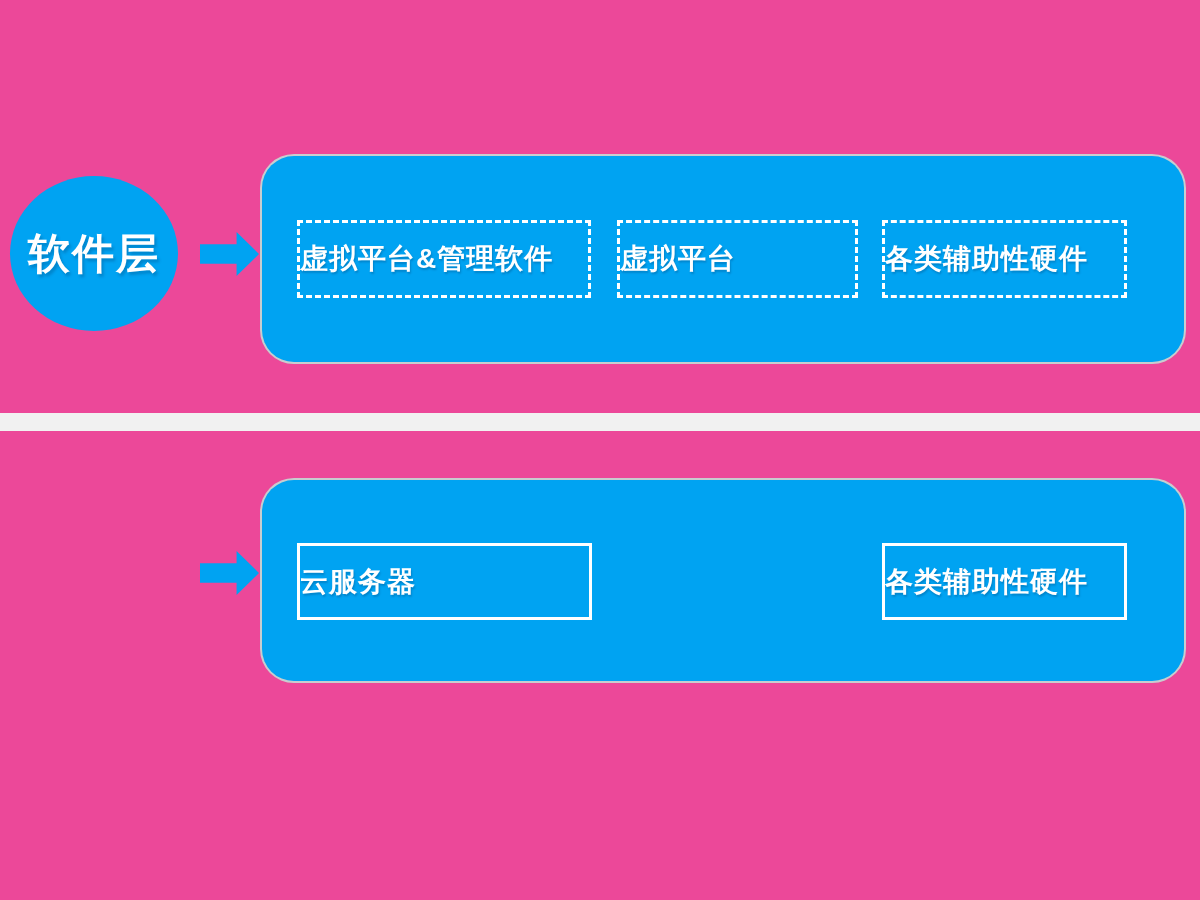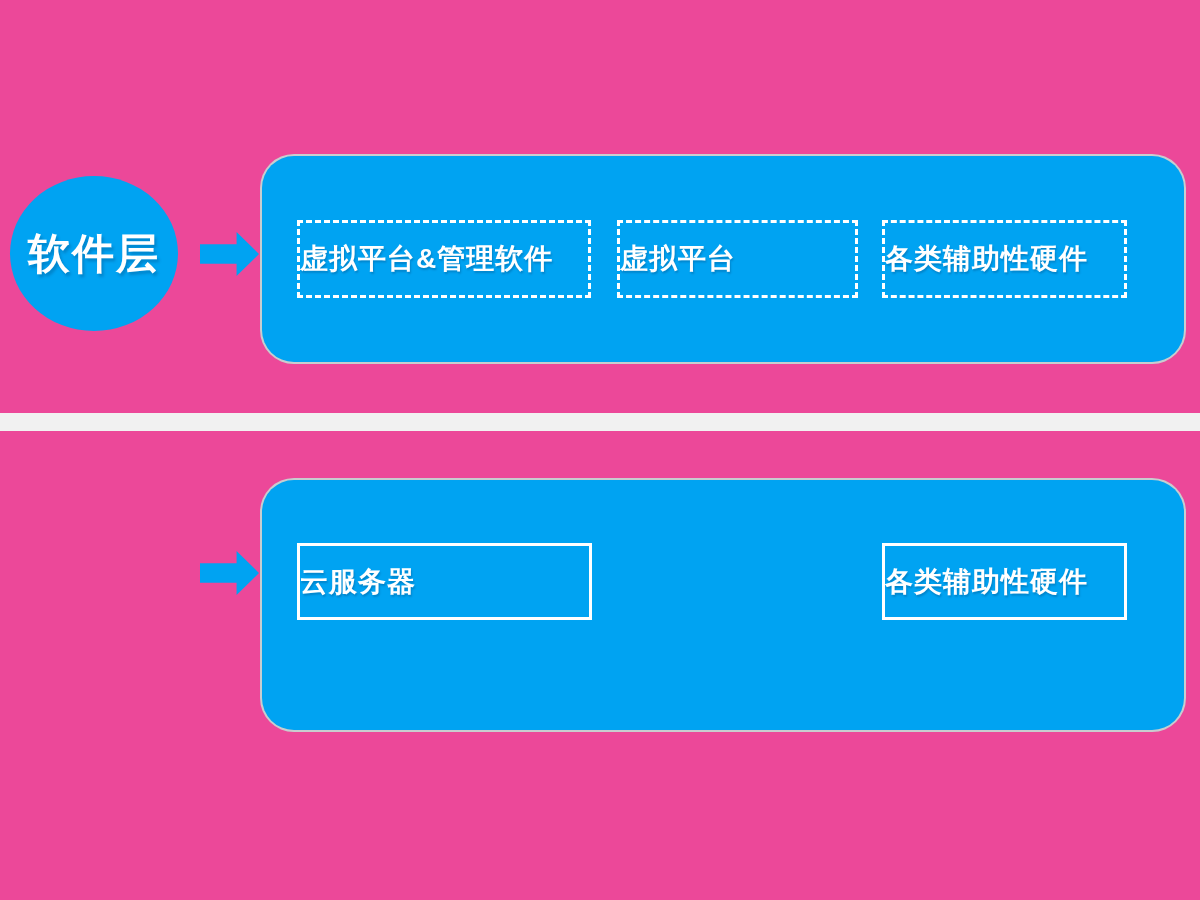--- a/index.html
+++ b/index.html
@@ -52,21 +52,21 @@
   .arrow-hardware { left: 200px; top: 551px; }
   .panel {
     position: absolute;
     left: 262px;
     width: 922px;
     background: #00a3f2;
     border-radius: 32px;
     box-shadow: 0 0 0 2px rgba(196, 219, 213, 0.9);
   }
   .panel-software { top: 156px; height: 206px; }
-  .panel-hardware { top: 480px; height: 250px; }
+  .panel-hardware { top: 480px; height: 201px; }
   .comp-box {
     position: absolute;
     box-sizing: border-box;
     display: flex;
     align-items: center;
     justify-content: flex-start;
     gap: 14px;
   }
   .comp-box.dashed { border: 3px dashed #ffffff; }
   .comp-box.solid  { border: 3px solid  #ffffff; }

